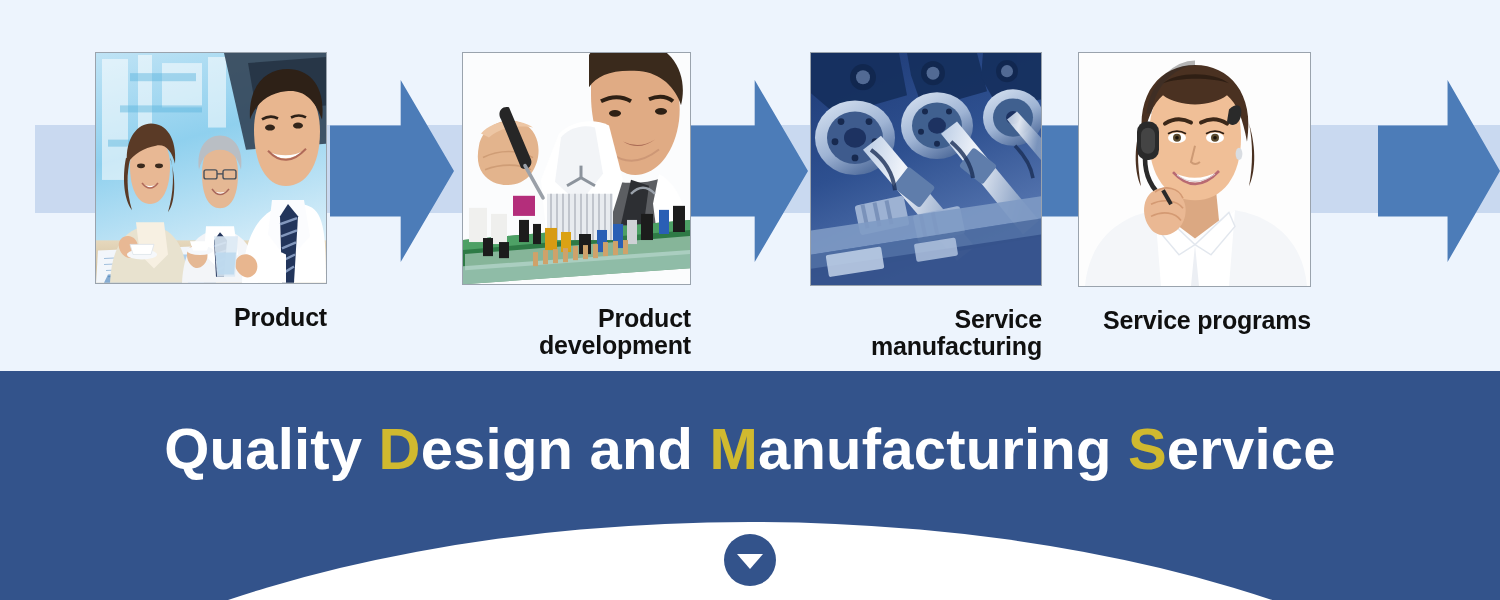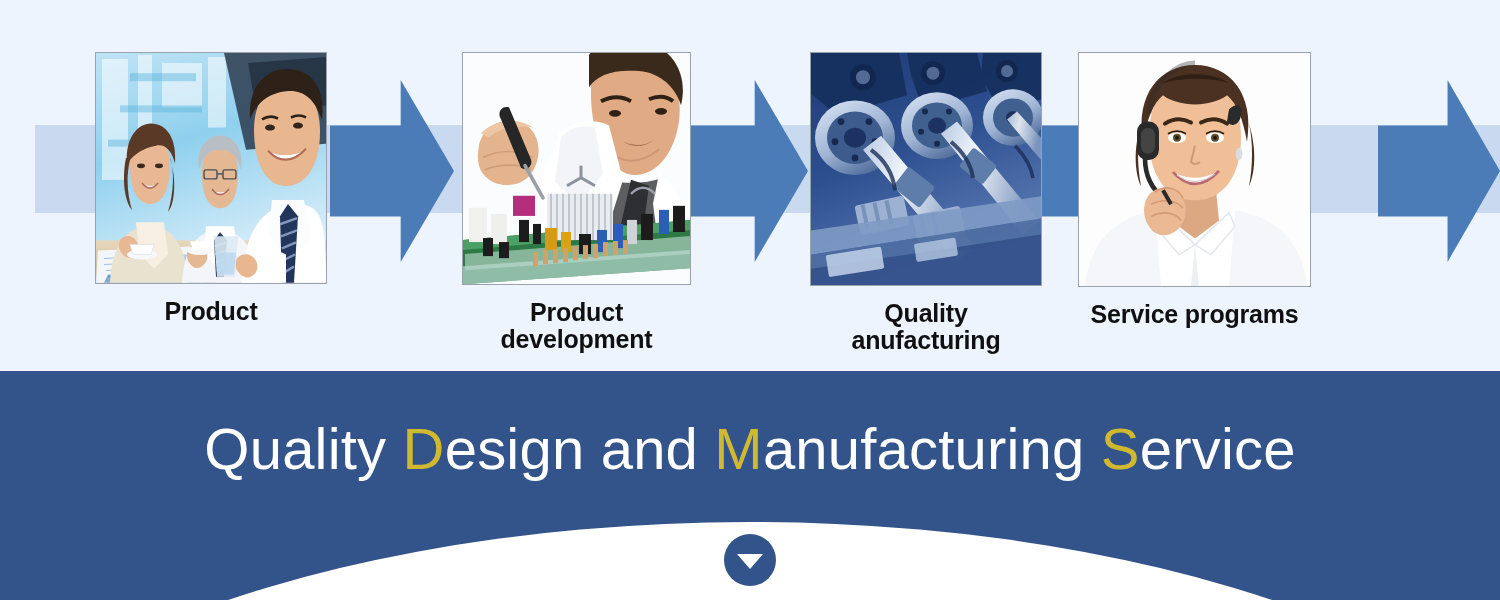--- a/index.html
+++ b/index.html
@@ -80,26 +80,27 @@
   .step.s4 .photo-frame { padding-bottom: 100%; }
 
   .photo-frame svg {
     position: absolute;
     left: 0; top: 0;
     width: 100%; height: 100%;
     display: block;
   }
 
   .step-label {
-    margin-top: 14px;
+    margin-top: 20px;
     font-size: 25px;
     font-weight: bold;
     color: #101010;
     line-height: 1.08;
     letter-spacing: -0.2px;
+    text-align: right;
   }
 
   
   #banner {
     position: absolute;
     left: 0; top: 371px;
     width: 1500px;
     height: 229px;
     background: #33538b;
     overflow: hidden;
@@ -114,21 +115,21 @@
     background: #ffffff;
     border-radius: 50% 50% 0 0 / 100% 100% 0 0;
   }
   .banner-title {
     position: absolute;
     left: 0;
     top: 44px;
     width: 100%;
     text-align: center;
     font-size: 58px;
-    font-weight: normal;
+    font-weight: bold;
     color: #ffffff;
     letter-spacing: 0.2px;
     white-space: nowrap;
   }
   .banner-title .hl { color: #d0b92f; }
 
   .scroll-button {
     position: absolute;
     left: 50%;
     margin-left: -26px;
@@ -479,21 +480,21 @@
             <rect x="16" y="196" width="56" height="22" rx="2" fill="#c2d2e9" opacity="0.85" transform="rotate(-9 44 207)"></rect>
             <rect x="104" y="186" width="42" height="18" rx="2" fill="#b6c8e2" opacity="0.8" transform="rotate(-9 125 195)"></rect>
           </g>
 
           <path d="M60 96 C74 106 82 120 84 136" fill="none" stroke="#1a2e56" stroke-width="4" opacity="0.8"></path>
           <path d="M140 88 C152 98 160 110 162 124" fill="none" stroke="#1a2e56" stroke-width="4" opacity="0.8"></path>
           <path d="M204 92 C214 102 220 112 222 124" fill="none" stroke="#1a2e56" stroke-width="3.6" opacity="0.8"></path>
         </svg>
       </div>
       <div class="step-label">
-        <span>Quality anufacturing</span>
+        <span>Service manufacturing</span>
       </div>
     </div>
 
     <div class="step s4">
       <div class="photo-frame">
         <svg viewBox="0 0 231 231" preserveAspectRatio="none">
           <rect width="231" height="231" fill="#fdfdfd"></rect>
 
           <path d="M6 231 C10 186 40 162 76 156 L116 186 L156 156 C194 162 224 186 228 231 Z" fill="#f4f6f9"></path>
           <path d="M76 156 L116 186 L156 156 L150 231 L82 231 Z" fill="#ffffff"></path>

